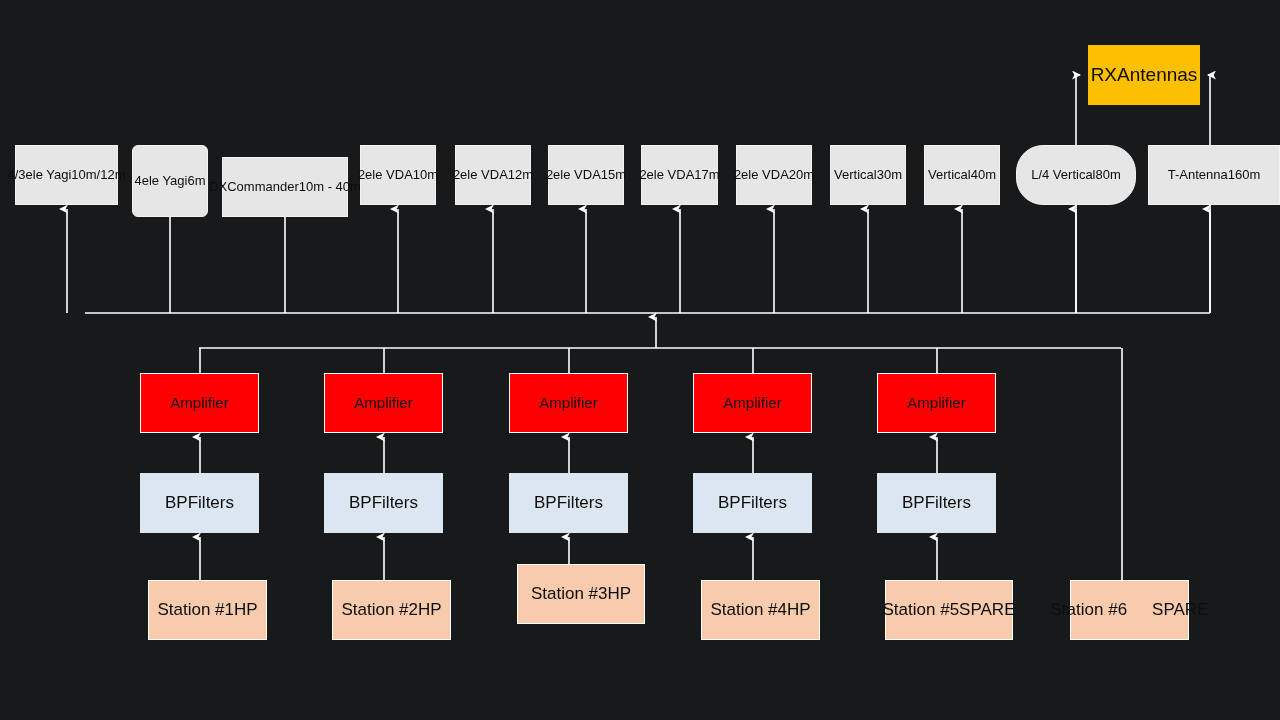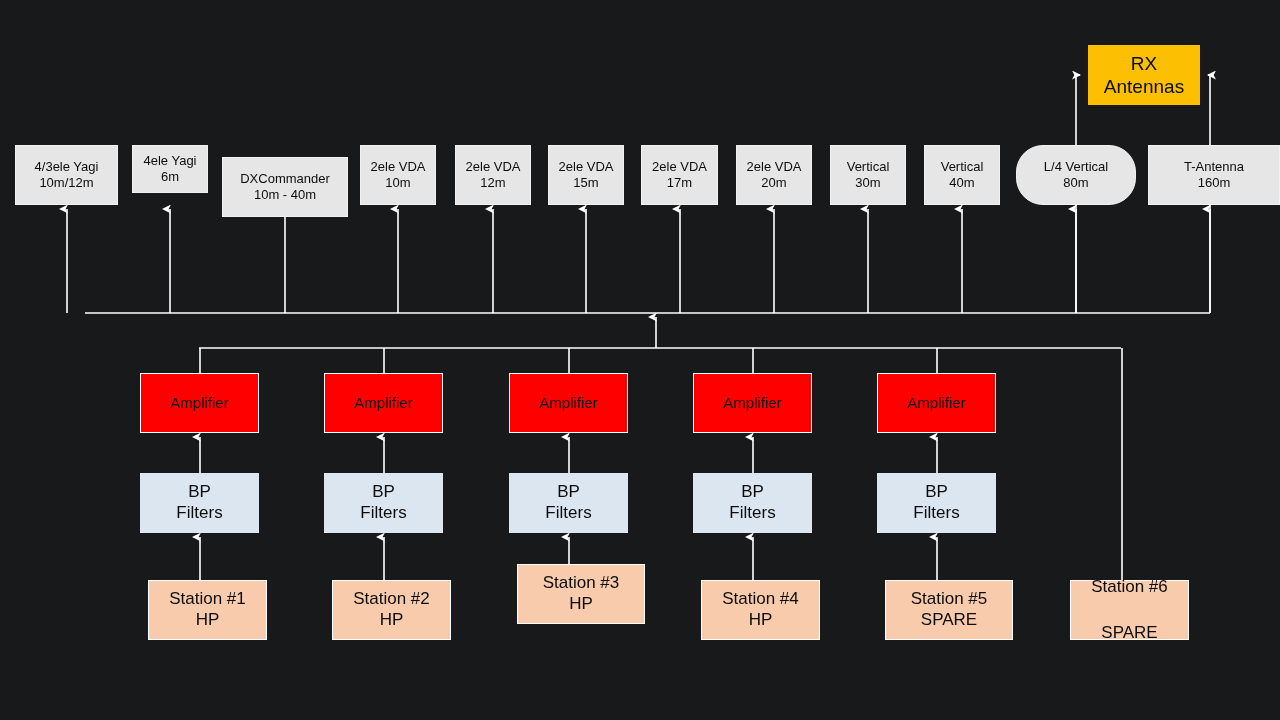--- a/index.html
+++ b/index.html
@@ -12,21 +12,21 @@
     width: 1280px;
     height: 720px;
     background: #18191b;
     overflow: hidden;
     font-family: "Liberation Sans", sans-serif;
   }
   .node {
     position: absolute;
     box-sizing: border-box;
     display: flex;
-    flex-direction: column;
+    flex-direction: row;
     align-items: center;
     justify-content: center;
     text-align: center;
     color: #0d0d0d;
     line-height: 1.22;
     z-index: 4;
   }
   .node .ln { display: block; white-space: nowrap; }
 
   .ant {
@@ -126,21 +126,21 @@
   <div id="rx-box" class="node rx" style="left: 1088px; top: 45px; width: 112px; height: 60px;">
     <span class="ln">RX</span>
     <span class="ln">Antennas</span>
   </div>
 
   <div id="antenna-layer">
       <div class="node ant" style="left: 15px; top: 145px; width: 103px; height: 60px;">
         <span class="ln">4/3ele Yagi</span>
         <span class="ln">10m/12m</span>
       </div>
-      <div class="node ant" style="left: 132px; top: 145px; width: 76px; height: 48px;">
+      <div class="node ant" style="left: 132px; top: 145px; width: 76px; height: 72px; border-radius: 6px;">
         <span class="ln">4ele Yagi</span>
         <span class="ln">6m</span>
       </div>
       <div class="node ant" style="left: 222px; top: 157px; width: 126px; height: 60px;">
         <span class="ln">DXCommander</span>
         <span class="ln">10m - 40m</span>
       </div>
       <div class="node ant" style="left: 360px; top: 145px; width: 76px; height: 60px;">
         <span class="ln">2ele VDA</span>
         <span class="ln">10m</span>

